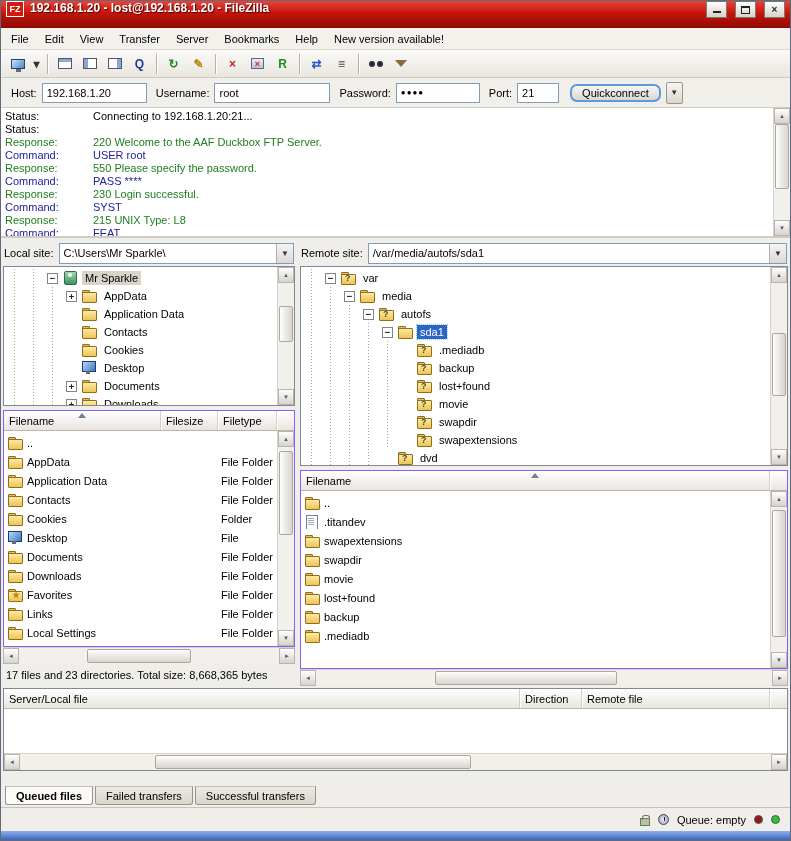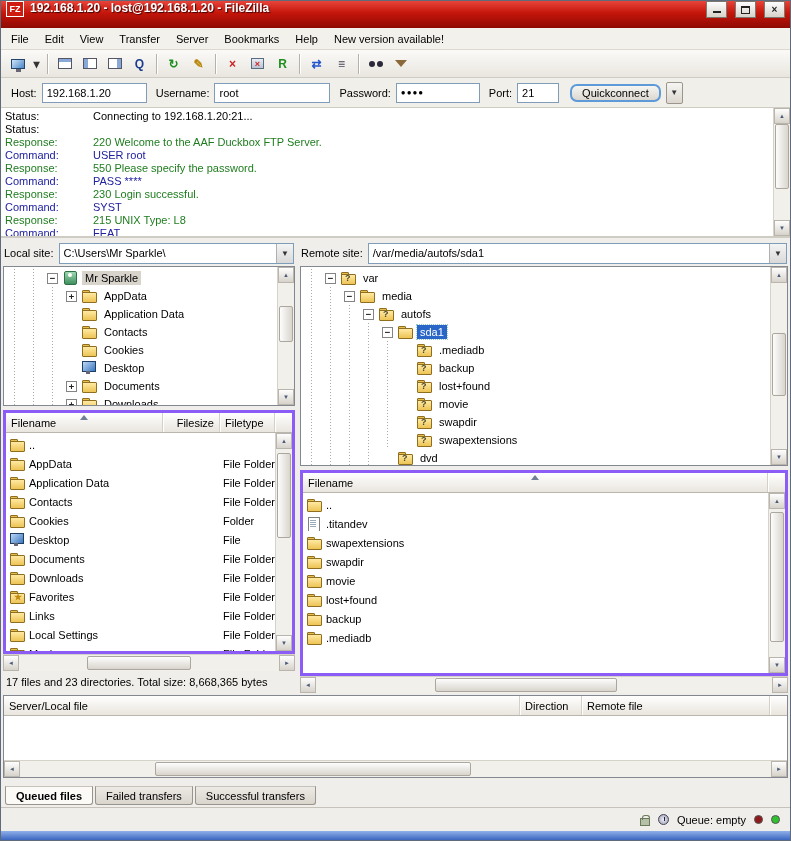--- a/index.html
+++ b/index.html
@@ -105,39 +105,39 @@
     background:linear-gradient(#9fd8b0,#3f8f5f); border:1px solid #2f6f45; border-radius:2px; }
   .ticon.user::after { content:""; position:absolute; left:6px; top:2px; width:4px; height:4px; background:#fff; border-radius:50%; }
   .ticon.file::before { content:""; position:absolute; left:2px; top:0; width:10px; height:13px; background:#fff; border:1px solid #808080; }
   .ticon.file::after { content:""; position:absolute; left:4px; top:3px; width:6px; height:1px; background:#9ab;
     box-shadow:0 2px 0 #9ab, 0 4px 0 #9ab, 0 6px 0 #9ab; }
   .tlabel { padding:1px 3px; }
   .tlabel.selected { background:#2a66c8; color:#fff; outline:1px dotted #9cc; }
   .tlabel.selected-inactive { background:#d8d4cc; }
 
   
-  .filelist { flex:1; min-height:0; position:relative; background:#fff; border:3px solid #8b5cf6; display:flex; flex-direction:column; overflow:hidden; }
+  .filelist { flex:1; min-height:0; position:relative; background:#fff; border:1px solid #8b5cf6; display:flex; flex-direction:column; overflow:hidden; }
   .lheader { height:20px; flex:0 0 20px; display:flex; background:linear-gradient(#ffffff,#e9e5de); border-bottom:1px solid #bab6ae; padding-right:17px; }
   .hcell { position:relative; display:flex; align-items:center; padding:0 5px; border-right:1px solid #d4d0c8; box-shadow:1px 0 0 #fff; overflow:hidden; white-space:nowrap; }
   .sort { position:absolute; top:2px; left:50%; margin-left:-4px; width:0; height:0;
     border-left:4px solid transparent; border-right:4px solid transparent; border-bottom:5px solid #6f7f96; }
-  .left-list .hcell.c0 { flex:0 0 157px; } .left-list .hcell.c1 { flex:0 0 57px; justify-content:flex-end; } .left-list .hcell.c2 { flex:1; }
+  .left-list .hcell.c0 { flex:0 0 157px; } .left-list .hcell.c1 { flex:0 0 57px; justify-content:flex-start; } .left-list .hcell.c2 { flex:1; }
   .right-list .hcell.c0 { flex:1; }
   .queue-h .hcell.c0 { flex:0 0 516px; } .queue-h .hcell.c1 { flex:0 0 62px; } .queue-h .hcell.c2 { flex:1; }
   .lbody { flex:1; min-height:0; overflow:hidden; padding:2px 17px 0 0; }
   .lrow { height:19px; display:flex; align-items:center; white-space:nowrap; }
   .cname { flex:0 0 155px; display:flex; align-items:center; overflow:hidden; padding-left:3px; }
   .right-list .cname { flex:1; }
   .csize { flex:0 0 57px; text-align:right; padding-right:8px; }
   .ctype { flex:1; padding-left:5px; overflow:hidden; }
   .filelist .vscroll { top:20px; }
   .statusline { height:22px; flex:0 0 22px; padding:5px 3px 0 3px; white-space:nowrap; overflow:hidden; }
 
   
-  .queue { flex:0 0 83px; height:83px; margin:2px 2px 8px 2px; background:#f97316; border:1px solid #828790; display:flex; flex-direction:column; overflow:hidden; }
+  .queue { flex:0 0 83px; height:83px; margin:2px 2px 15px 2px; background:#f97316; border:1px solid #828790; display:flex; flex-direction:column; overflow:hidden; }
   .queue-body { flex:1; background:#fff; }
   .tabs { height:21px; flex:0 0 21px; display:flex; align-items:flex-start; padding-left:4px; background:#efeeea; }
   .tab { height:19px; padding:3px 10px 0; margin-right:2px; background:linear-gradient(#eceae4,#d9d5cd);
     border:1px solid #98948c; border-top-color:#c6c2ba; border-radius:0 0 3px 3px; white-space:nowrap; }
   .tab.active { background:#fbfaf7; font-weight:bold; }
 
   
   .statusbar { height:24px; flex:0 0 24px; display:flex; align-items:center; background:#efeeea; border-top:1px solid #c6c2ba; padding:0 10px 0 6px; }
   .sb-right { margin-left:auto; display:flex; align-items:center; gap:8px; }
   .lock { width:10px; height:8px; background:#b6c0a8; border:1px solid #6a7a5a; position:relative; margin-top:4px; }

